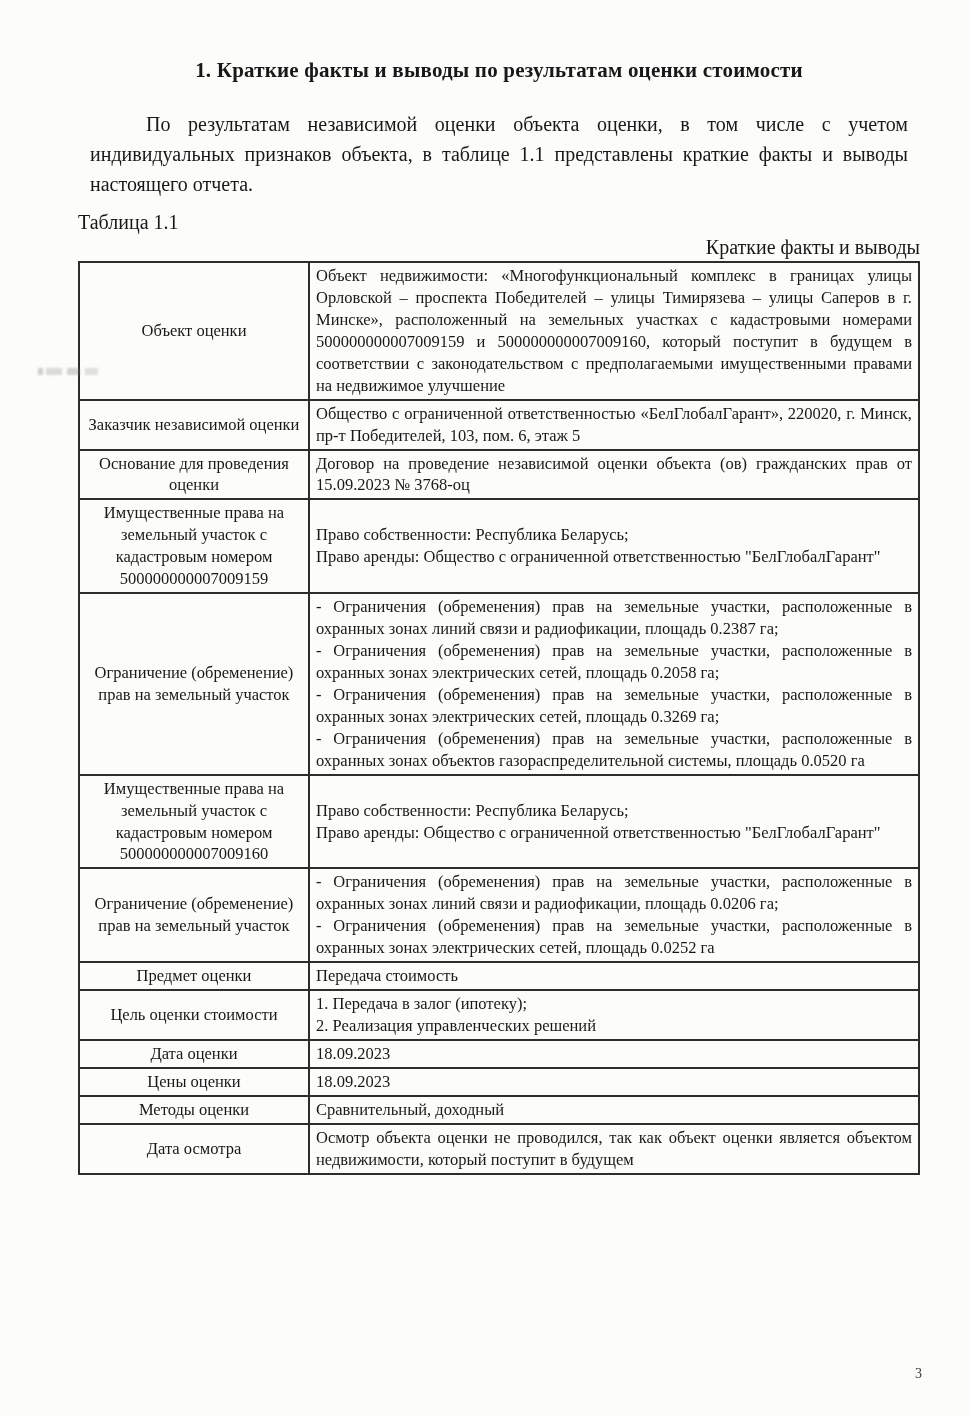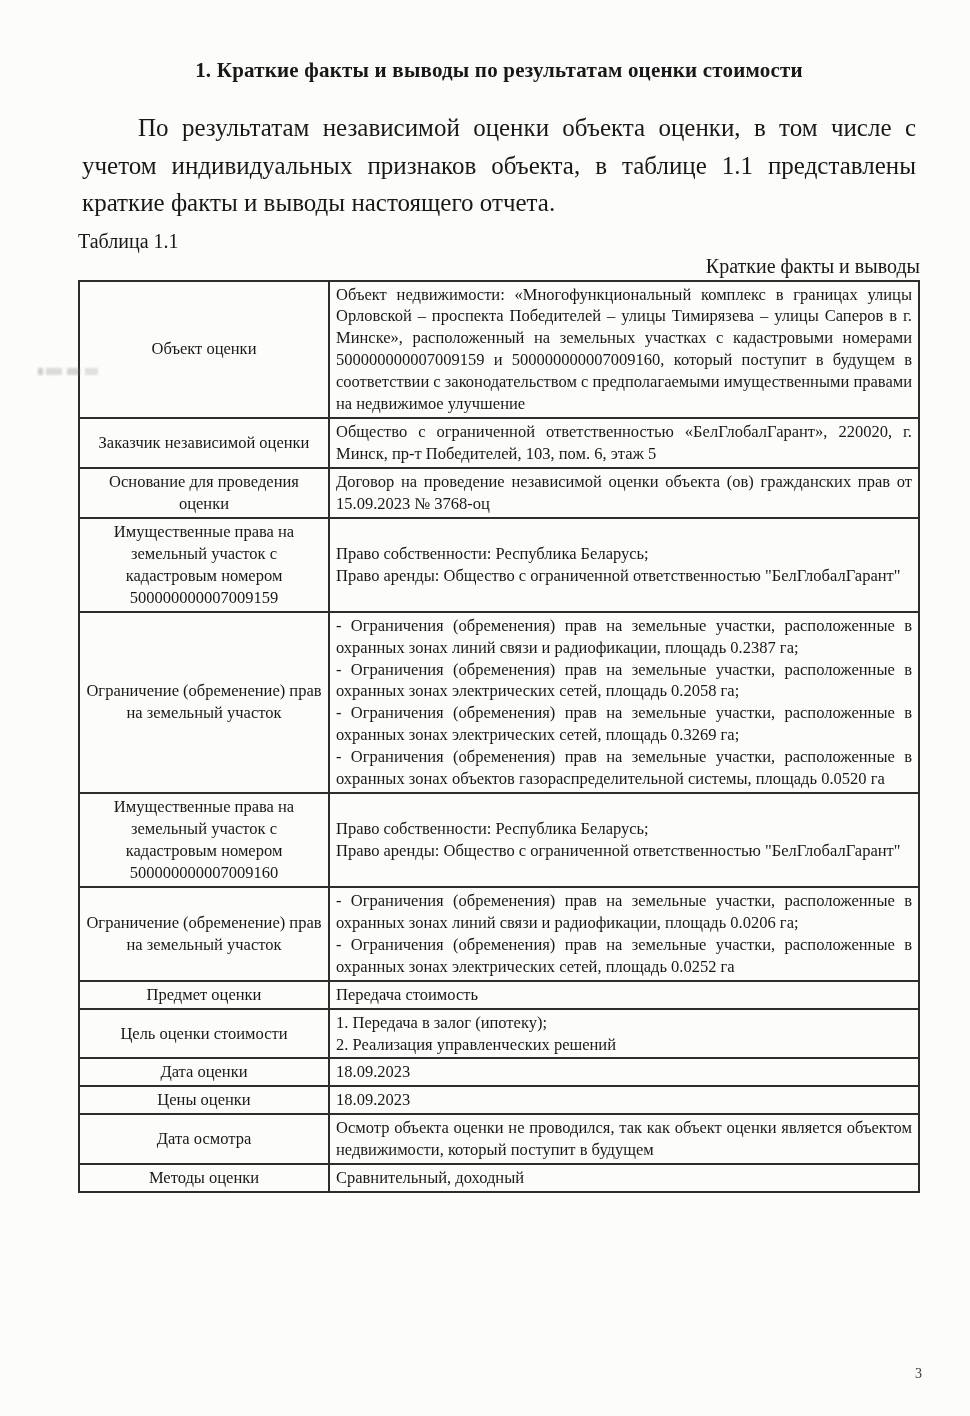--- a/index.html
+++ b/index.html
@@ -17,25 +17,25 @@
     box-sizing:border-box;
   }
   .heading{
     text-align:center;
     font-weight:bold;
     font-size:21px;
     letter-spacing:.2px;
     margin:0 0 26px 0;
   }
   .intro{
-    font-size:25px;
+    font-size:20px;
     line-height:1.5;
     text-align:justify;
     text-indent:56px;
-    margin:4px;
+    margin:12px;
   }
   .table-ref{
     text-align:left;
     font-size:20px;
     margin:8px 2px 2px 0;
   }
   .table-title{
     text-align:right;
     font-size:20px;
     margin:0 0 2px 0;
@@ -48,21 +48,21 @@
     line-height:1.33;
   }
   table.facts td{
     border:2px solid #2d2d2b;
     padding:2px 6px;
     vertical-align:middle;
     box-sizing:border-box;
     margin-left:47px;
   }
   td.lbl{
-    width:250px;
+    width:230px;
     text-align:center;
   }
   td.val{
     text-align:justify;
     padding-left:9px;
   }
   td.val p{margin:0;}
   .artifact{
     position:absolute;
     left:38px;top:368px;
@@ -164,29 +164,29 @@
             <p>18.09.2023</p>
           </td>
         </tr>
         <tr>
           <td class="lbl">Цены оценки</td>
           <td class="val">
             <p>18.09.2023</p>
           </td>
         </tr>
         <tr>
+          <td class="lbl">Методы оценки</td>
+          <td class="val">
+            <p>Сравнительный, доходный</p>
+          </td>
+        </tr>
+        <tr>
           <td class="lbl">Дата осмотра</td>
           <td class="val">
             <p>Осмотр объекта оценки не проводился, так как объект оценки является объектом недвижимости, который поступит в будущем</p>
-          </td>
-        </tr>
-        <tr>
-          <td class="lbl">Методы оценки</td>
-          <td class="val">
-            <p>Сравнительный, доходный</p>
           </td>
         </tr>
       </tbody>
     </table>
   </div>
 
   <div class="page-number">3</div>
 </div>
 
 </body></html>

